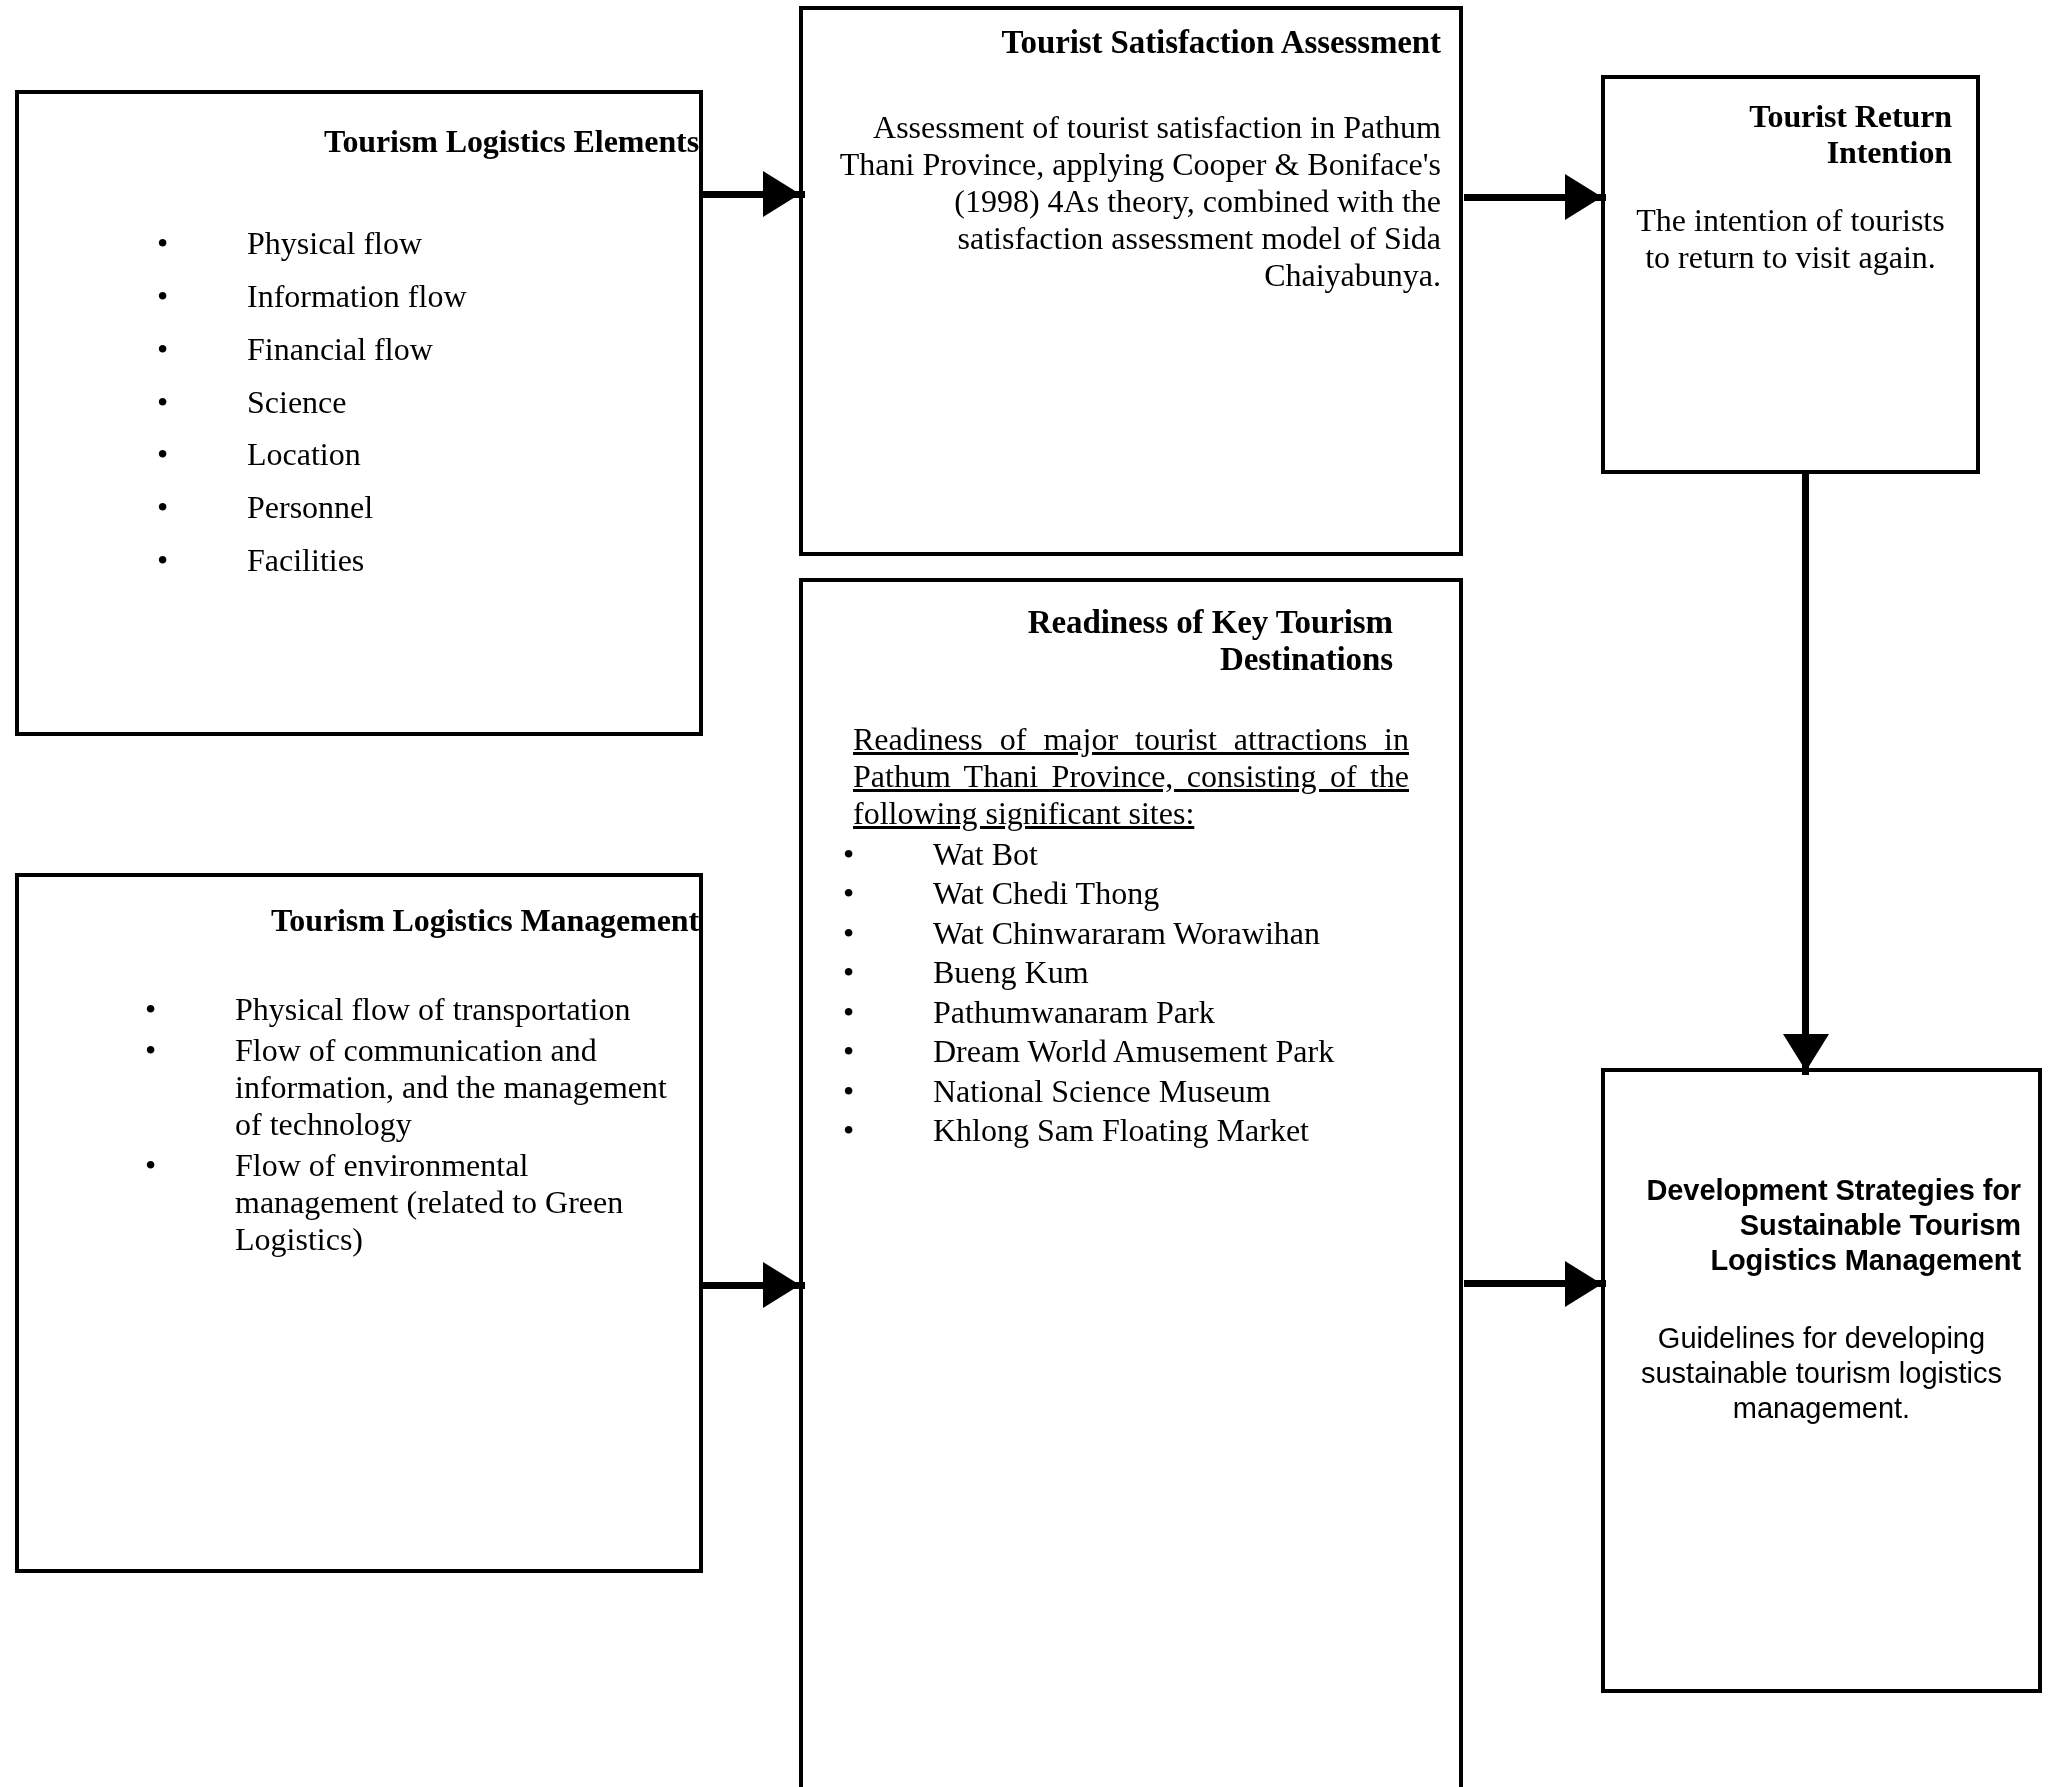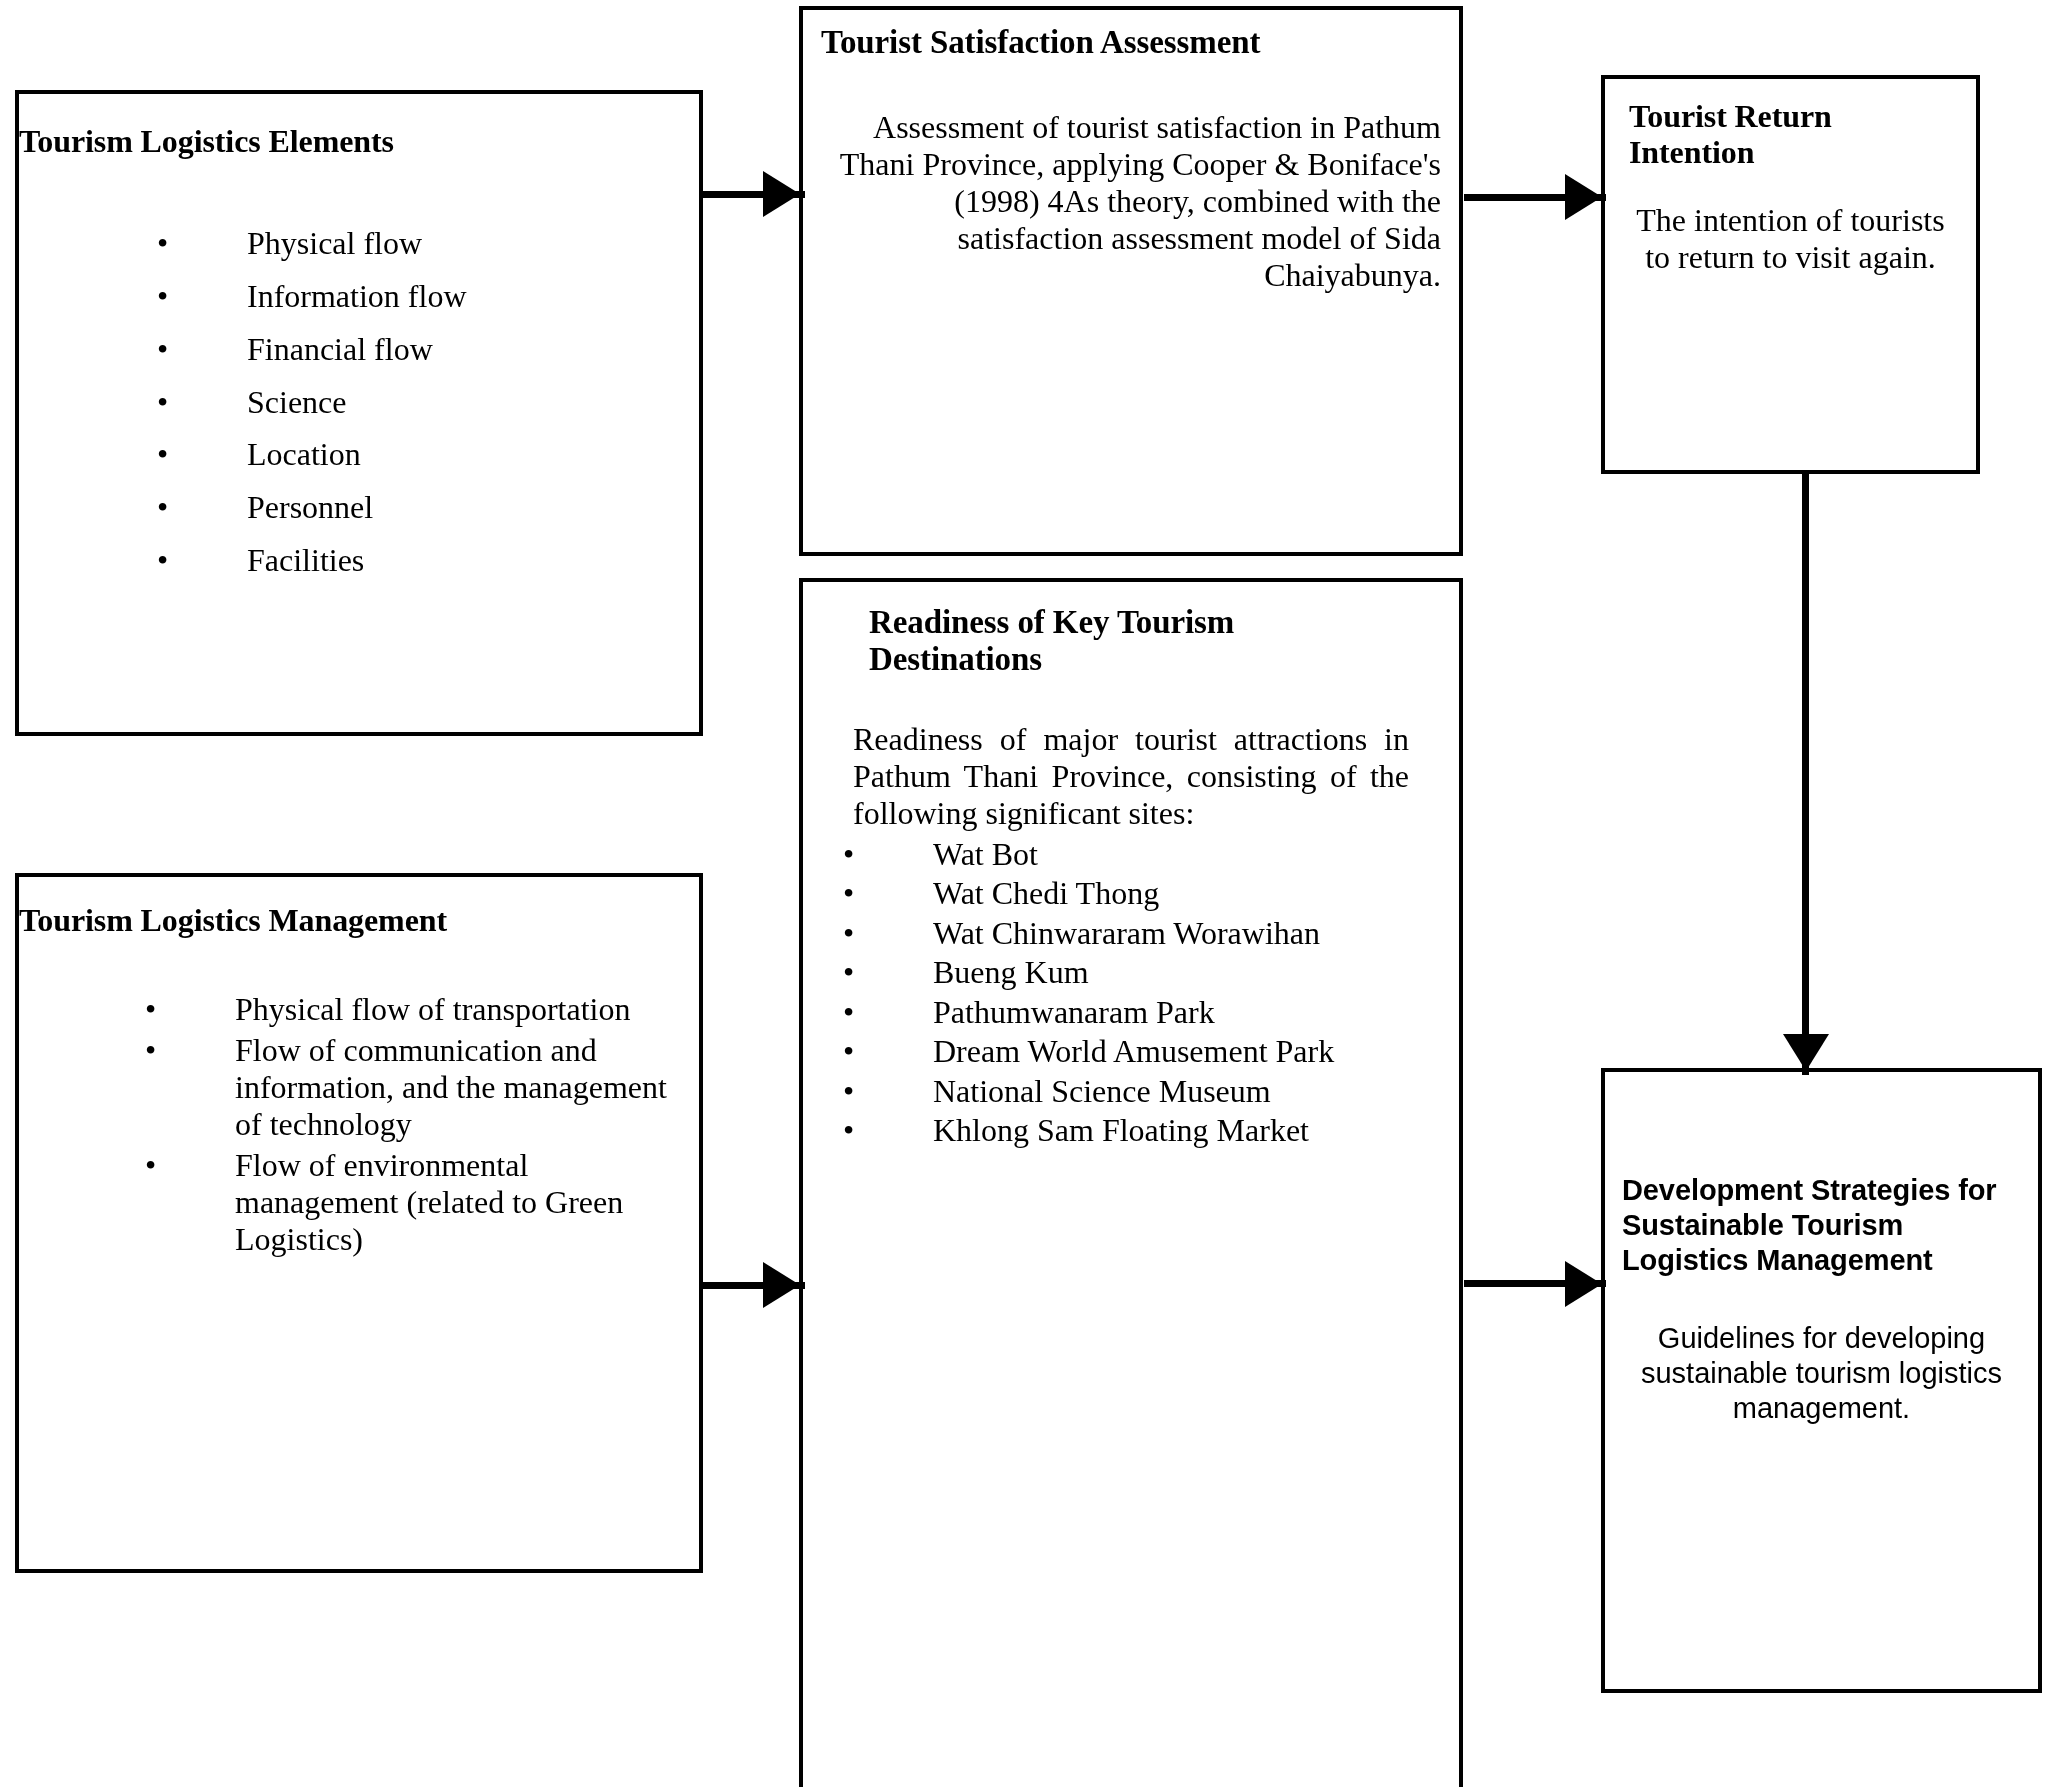--- a/index.html
+++ b/index.html
@@ -13,30 +13,30 @@
   #canvas { position: relative; width: 2056px; height: 1787px; }
 
   .node {
     position: absolute;
     border: 4.8px solid #000000;
     background: #ffffff;
   }
 
   .node-title {
     font-weight: bold;
-    text-align: left;
+    text-align: right;
     line-height: 1.14;
     letter-spacing: -0.1px;
   }
 
   .node-body {
     text-align: center;
     line-height: 1.16;
   }
-  .node-body.justified { text-align: justify; text-align-last: left; }
+  .node-body.justified { text-align: justify; text-align-last: left; text-decoration: underline; }
 
   ul.bullets { list-style: none; }
   ul.bullets li {
     position: relative;
     line-height: 1.16;
   }
   ul.bullets li .bullet {
     position: absolute;
     left: 0; top: 0;
     width: 1em;

